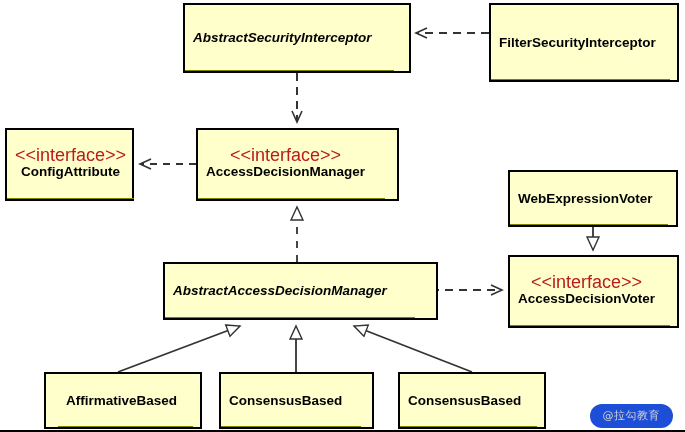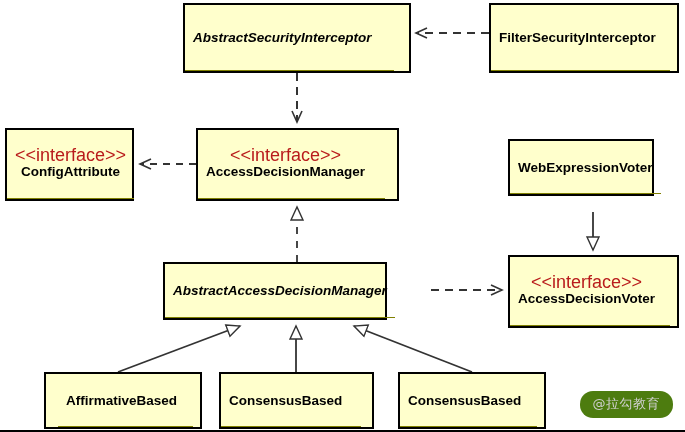--- a/index.html
+++ b/index.html
@@ -61,49 +61,49 @@
     flex: 1 1 auto;
     border-bottom: 1px solid #808000;
     min-height: 8px;
   }
   .uml-ops {
     flex: 1 1 auto;
     min-height: 8px;
   }
   
   #box-abstract-security-interceptor { left: 183px; top: 3px;   width: 228px; height: 70px; }
-  #box-filter-security-interceptor   { left: 489px; top: 3px;   width: 190px; height: 70px; }
+  #box-filter-security-interceptor   { left: 489px; top: 3px;   width: 190px; height: 79px; }
   #box-config-attribute              { left: 5px;   top: 128px; width: 129px; height: 73px; }
   #box-access-decision-manager       { left: 196px; top: 128px; width: 203px; height: 73px; }
-  #box-web-expression-voter          { left: 508px; top: 139px; width: 146px; height: 57px; }
-  #box-abstract-access-decision-mgr  { left: 163px; top: 262px; width: 224px; height: 58px; }
+  #box-web-expression-voter          { left: 508px; top: 170px; width: 170px; height: 57px; }
+  #box-abstract-access-decision-mgr  { left: 163px; top: 262px; width: 275px; height: 58px; }
   #box-access-decision-voter         { left: 508px; top: 255px; width: 171px; height: 73px; }
   #box-affirmative-based             { left: 44px;  top: 372px; width: 158px; height: 57px; padding-left: 12px; }
   #box-consensus-based               { left: 219px; top: 372px; width: 155px; height: 57px; }
   #box-unanimous-based               { left: 398px; top: 372px; width: 148px; height: 57px; }
 
   #box-web-expression-voter .uml-head,
   #box-affirmative-based .uml-head,
   #box-consensus-based .uml-head,
   #box-unanimous-based .uml-head,
   #box-filter-security-interceptor .uml-head,
   #box-abstract-access-decision-mgr .uml-head {
     padding-top: 6px;
     padding-bottom: 6px;
   }
 
   #watermark {
     position: absolute;
     right: 12px;
-    bottom: 14px;
-    background: #4d7c0f;
+    bottom: 4px;
+    background: #1d4ed8;
     color: #d0d0d0;
     border-radius: 13px;
     padding: 4px 13px 5px 13px;
-    font-size: 13px;
+    font-size: 11px;
     letter-spacing: 0.5px;
     z-index: 8;
     font-family: "DejaVu Sans", sans-serif;
   }
   #bottom-rule {
     position: absolute;
     left: 0;
     bottom: 0;
     width: 685px;
     height: 2px;

